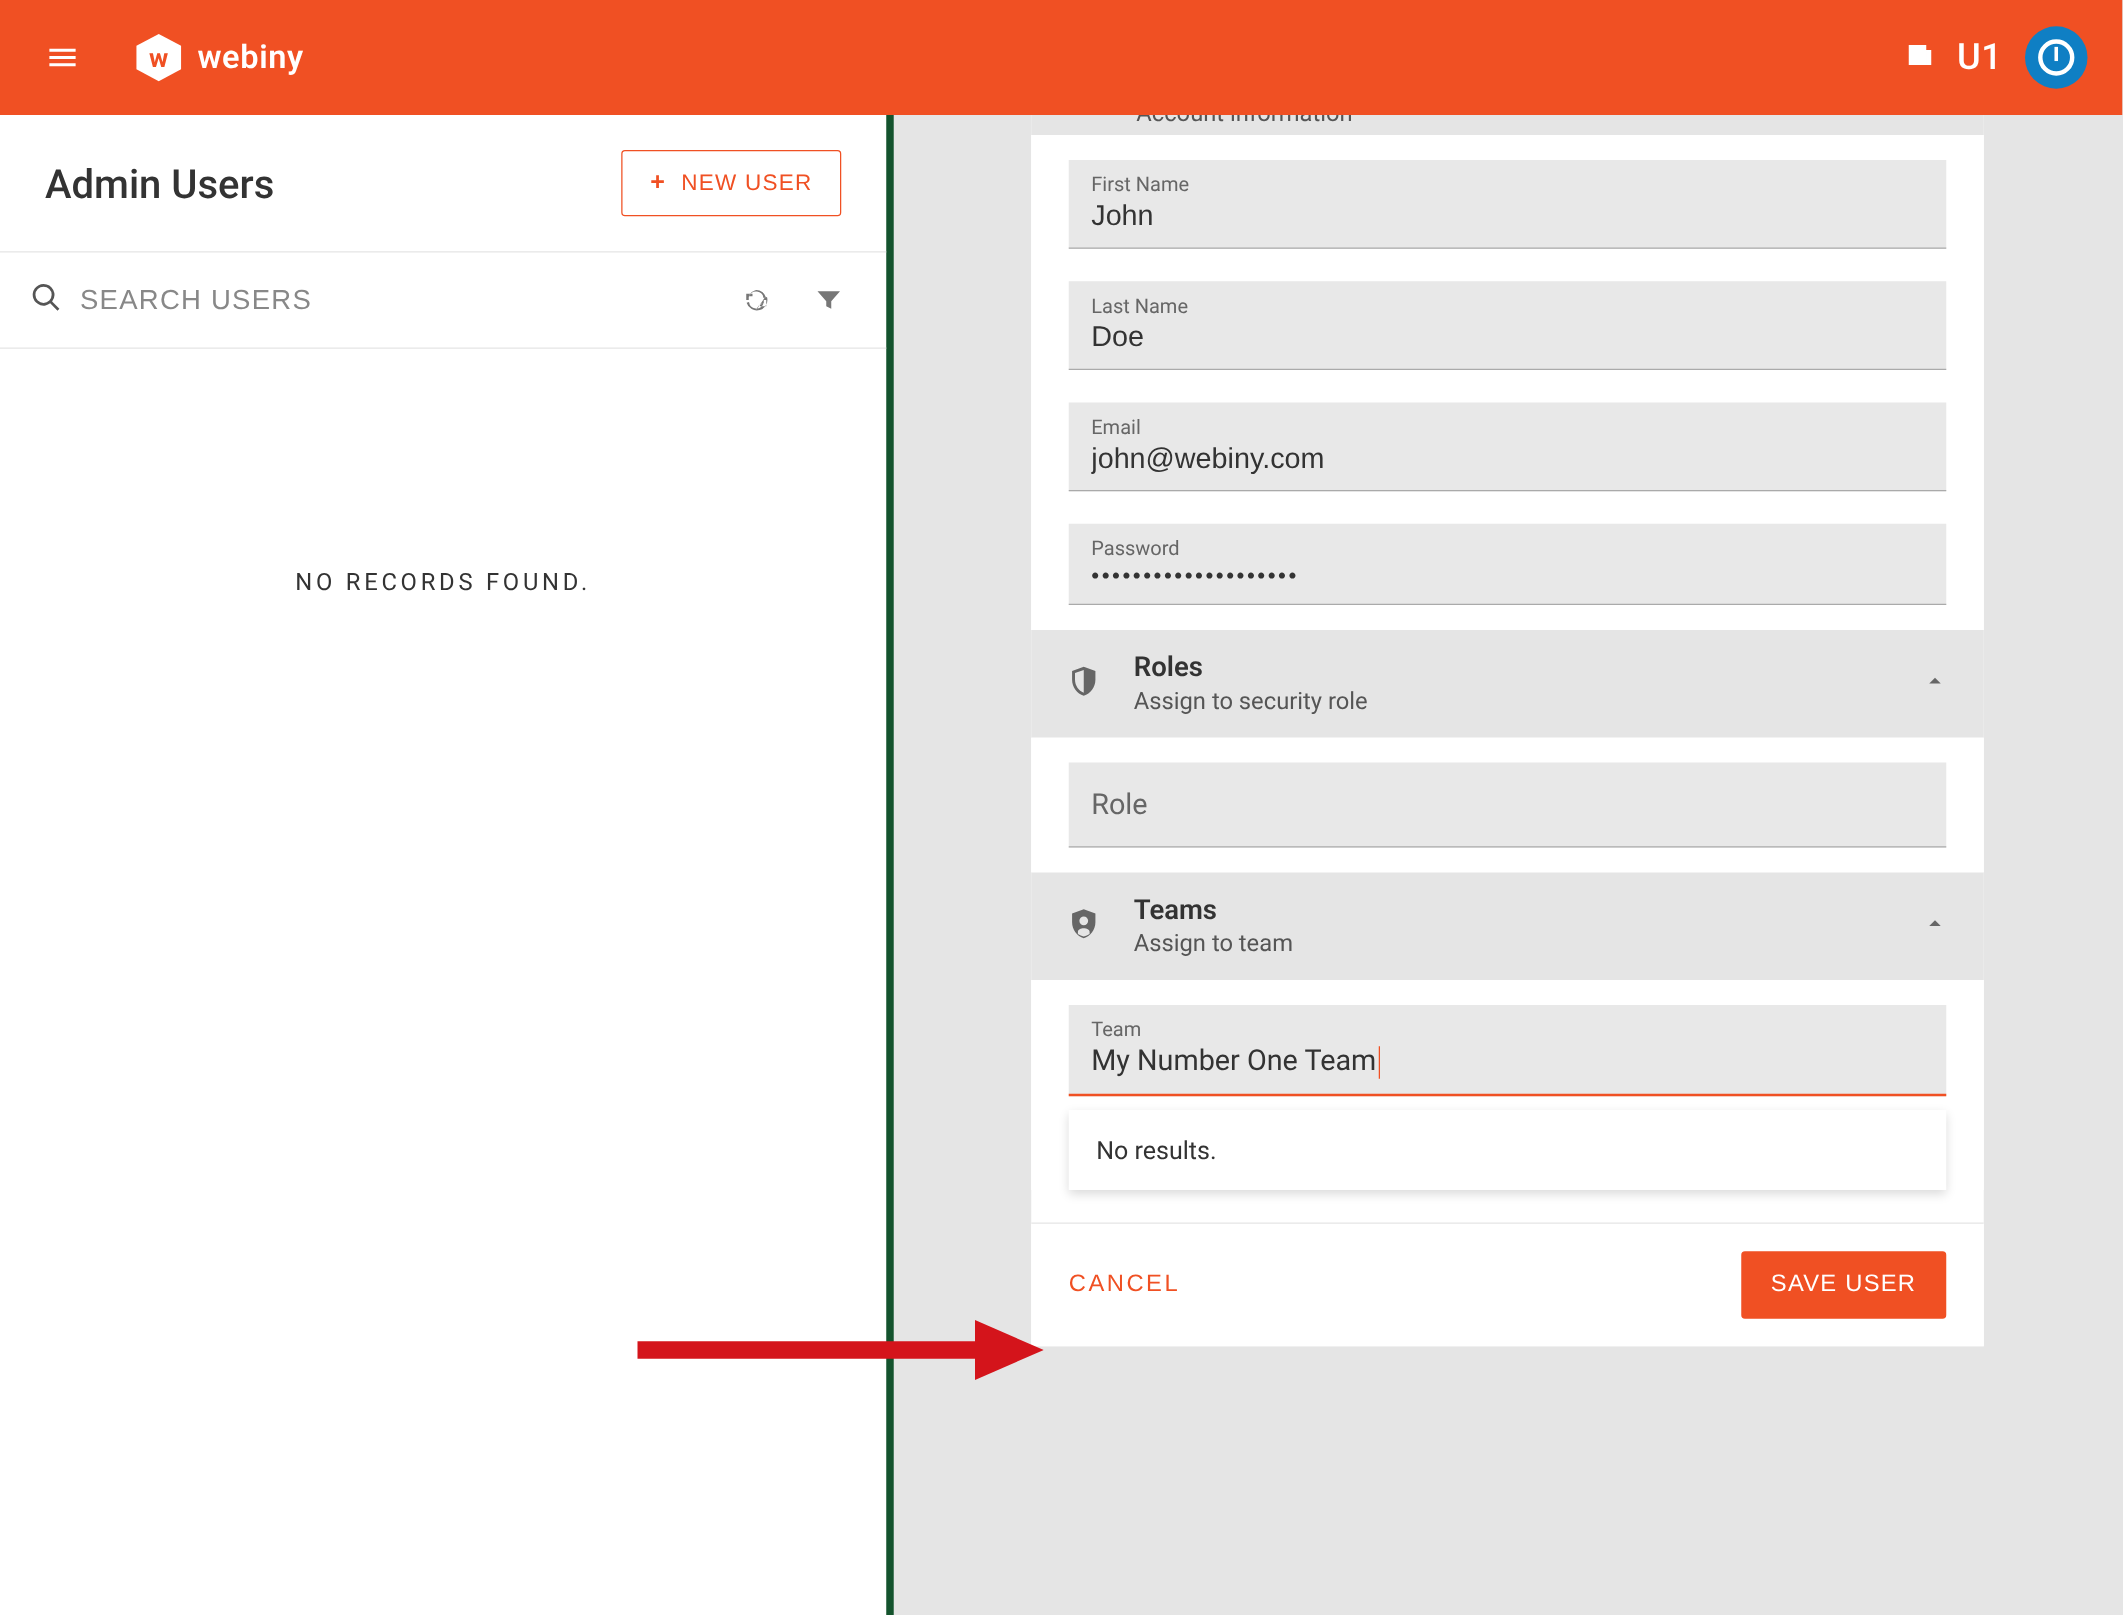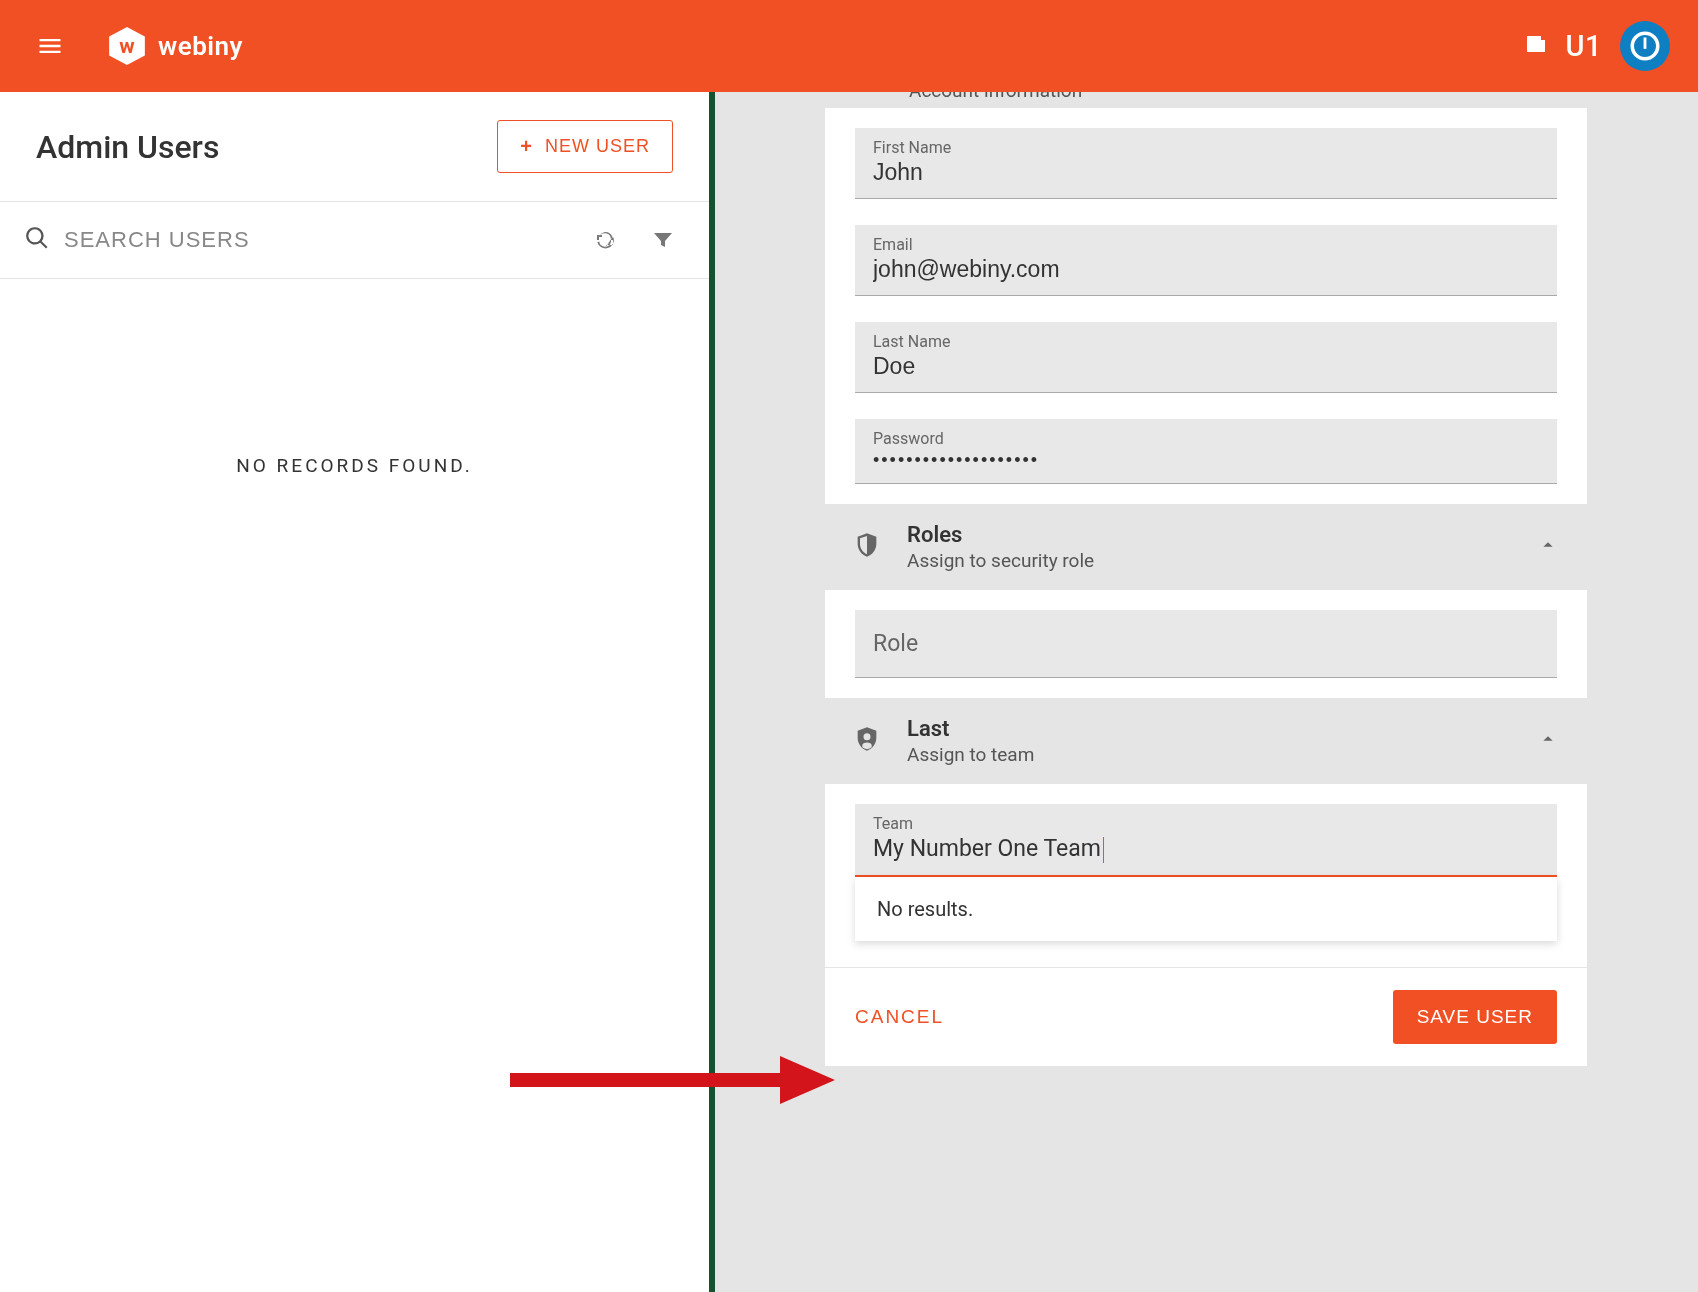--- a/index.html
+++ b/index.html
@@ -148,20 +148,21 @@
   font-size: 23px; color: #333; width: 100%;
 }
 .input-wrap.placeholder .input-val { color: #666; font-size: 23px; }
 
 .dropdown-popup {
   background: #fff;
   box-shadow: 0 3px 8px rgba(0,0,0,.15);
   padding: 20px 22px;
   font-size: 20px; color: #333;
   margin-bottom: 26px;
+  margin-top: 11px;
 }
 
 
 .form-footer {
   border-top: 1px solid #e5e5e5;
   padding: 22px 30px;
   display: flex; align-items: center; justify-content: space-between;
   background: #fff;
 }
 .cancel-btn {
@@ -275,26 +276,26 @@
         </svg>
     </span>
   </div>
 
   <div class="form-body">
     <div class="input-wrap">
       <div class="input-label">First Name</div>
       <input class="input-val" type="text" value="John" style="">
     </div>
     <div class="input-wrap">
+      <div class="input-label">Last Name</div>
+      <input class="input-val" type="text" value="Doe" style="">
+    </div>
+    <div class="input-wrap">
       <div class="input-label">Email</div>
       <input class="input-val" type="text" value="john@webiny.com" style="">
-    </div>
-    <div class="input-wrap">
-      <div class="input-label">Last Name</div>
-      <input class="input-val" type="text" value="Doe" style="">
     </div>
     <div class="input-wrap" style="margin-bottom:0">
       <div class="input-label">Password</div>
       <input class="input-val" type="text" style="font-size: 18px; letter-spacing: 2px;" value="••••••••••••••••••••">
     </div>
   </div>
 
   <div class="accordion-head">
     <span>
       <svg width="28" height="28" viewBox="0 0 24 24">
@@ -317,21 +318,21 @@
     </div>
   </div>
 
   <div class="accordion-head">
     <span>
       <svg width="28" height="28" viewBox="0 0 24 24">
           <path d="M12 2l8 3v6c0 5-3.4 9.7-8 11-4.6-1.3-8-6-8-11V5l8-3zm0 5a3 3 0 100 6 3 3 0 000-6zm0 8c-2 0-4 1-4 2.3V19c1.2.8 2.6 1.4 4 1.8 1.4-.4 2.8-1 4-1.8v-1.7c0-1.3-2-2.3-4-2.3z"></path>
         </svg>
     </span>
     <div class="accordion-titles">
-      <div class="t">Last</div>
+      <div class="t">Teams</div>
       <div class="s">Assign to team</div>
     </div>
     <span class="chevron">
       <svg width="22" height="22" viewBox="0 0 24 24">
           <path d="M7 14l5-5 5 5z"></path>
         </svg>
     </span>
   </div>
   <div class="form-body" style="padding-bottom:0">
     <div class="input-wrap active">

